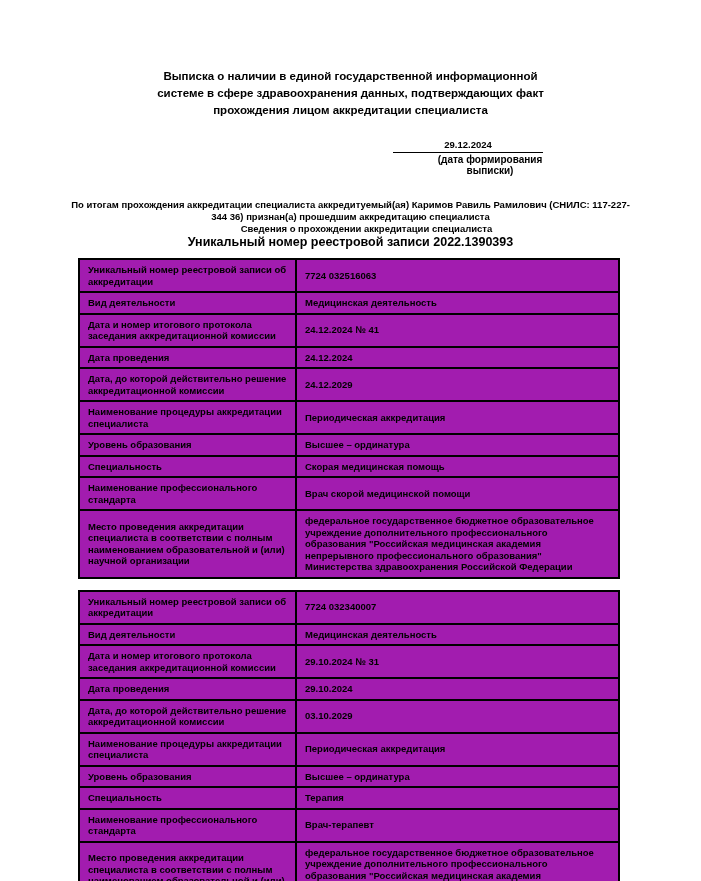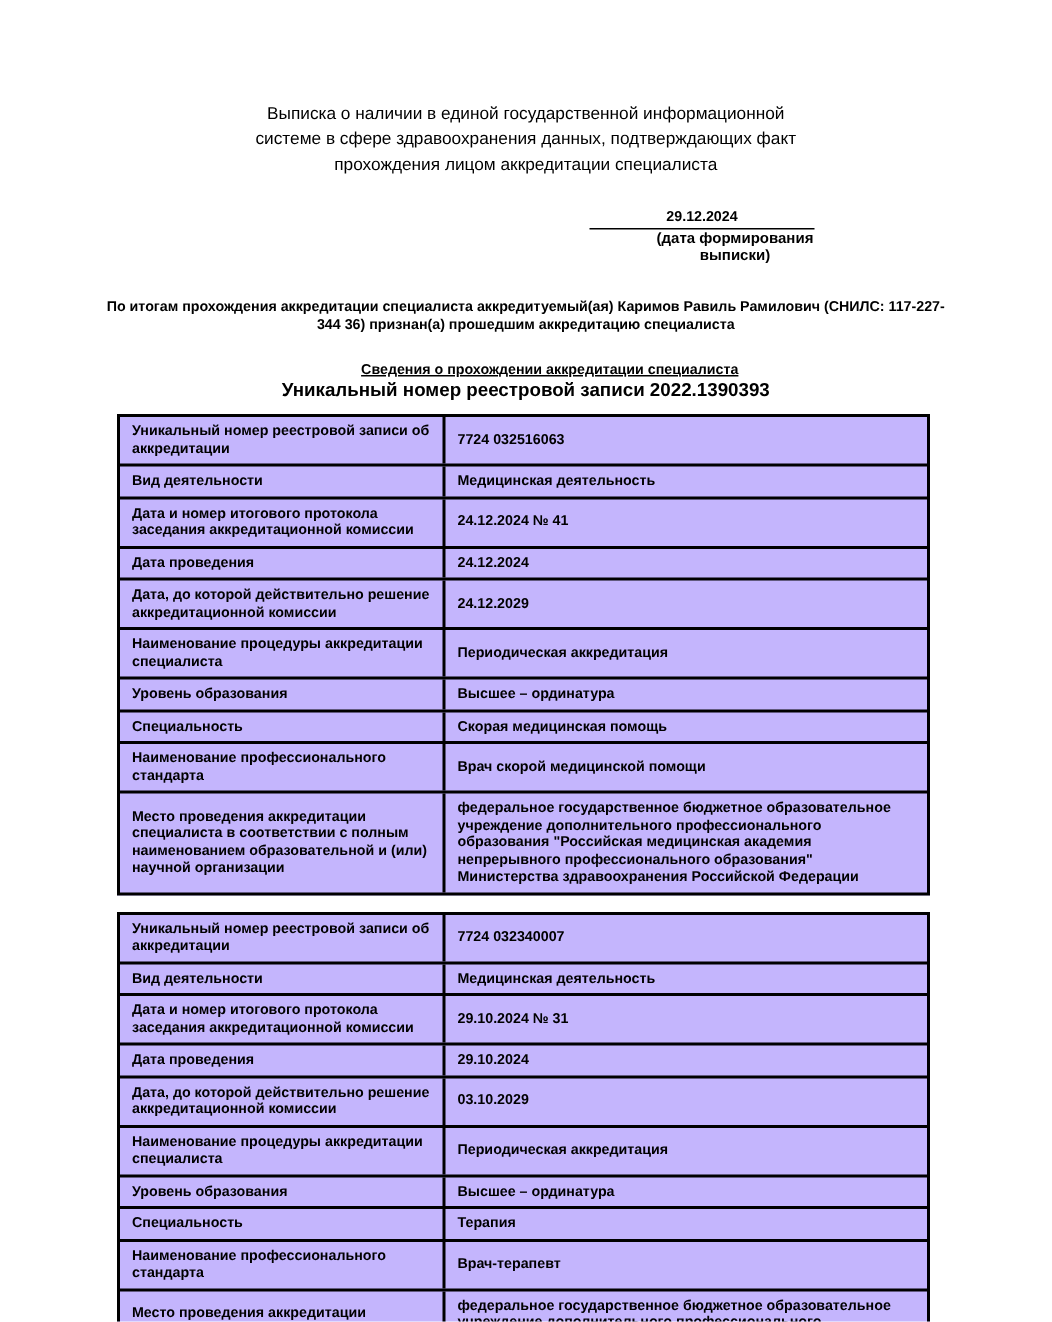--- a/index.html
+++ b/index.html
@@ -13,21 +13,21 @@
   .page {
     width: 701px; height: 881px;
     background: #ffffff;
     position: relative;
   }
   .doc-title {
     margin: 68px auto 16px auto;
     width: 480px;
     text-align: center;
     font-size: 11.5px;
-    font-weight: normal;
+    font-weight: bold;
     line-height: 17px;
   }
   .date-block {
     margin: 20px 158px 0 auto;
     width: 150px;
     text-align: center;
   }
   .date-value {
     font-size: 9.5px;
     font-weight: bold;
@@ -42,38 +42,36 @@
   }
   .intro {
     margin: 23px auto 0 auto;
     width: 560px;
     text-align: center;
     font-size: 9.5px;
     font-weight: bold;
     line-height: 12px;
   }
   .section-heading {
-    margin-top: 18px;
-    text-align: center;
-    font-size: 9.5px;
-    font-weight: bold;
-    text-decoration: underline;
+    text-align: center;
+    font-size: 9.5px;
+    font-weight: bold;
     padding-left: 32px;
   }
   .registry-heading {
     margin-top: 1px;
     text-align: center;
     font-size: 12.5px;
     font-weight: bold;
   }
   .acc-table {
     width: 542px;
     margin-left: 78px;
     border: 2px solid #000;
-    background: #c4b5fd;
+    background: #a21caf;
   }
   .acc-table.first { margin-top: 9px; }
   .acc-table.second { margin-top: 11px; }
   .tbl-row {
     display: flex;
     border-bottom: 2px solid #000;
   }
   .tbl-row:last-child { border-bottom: none; border-radius: 22px; }
   .cell {
     font-size: 9.5px;

